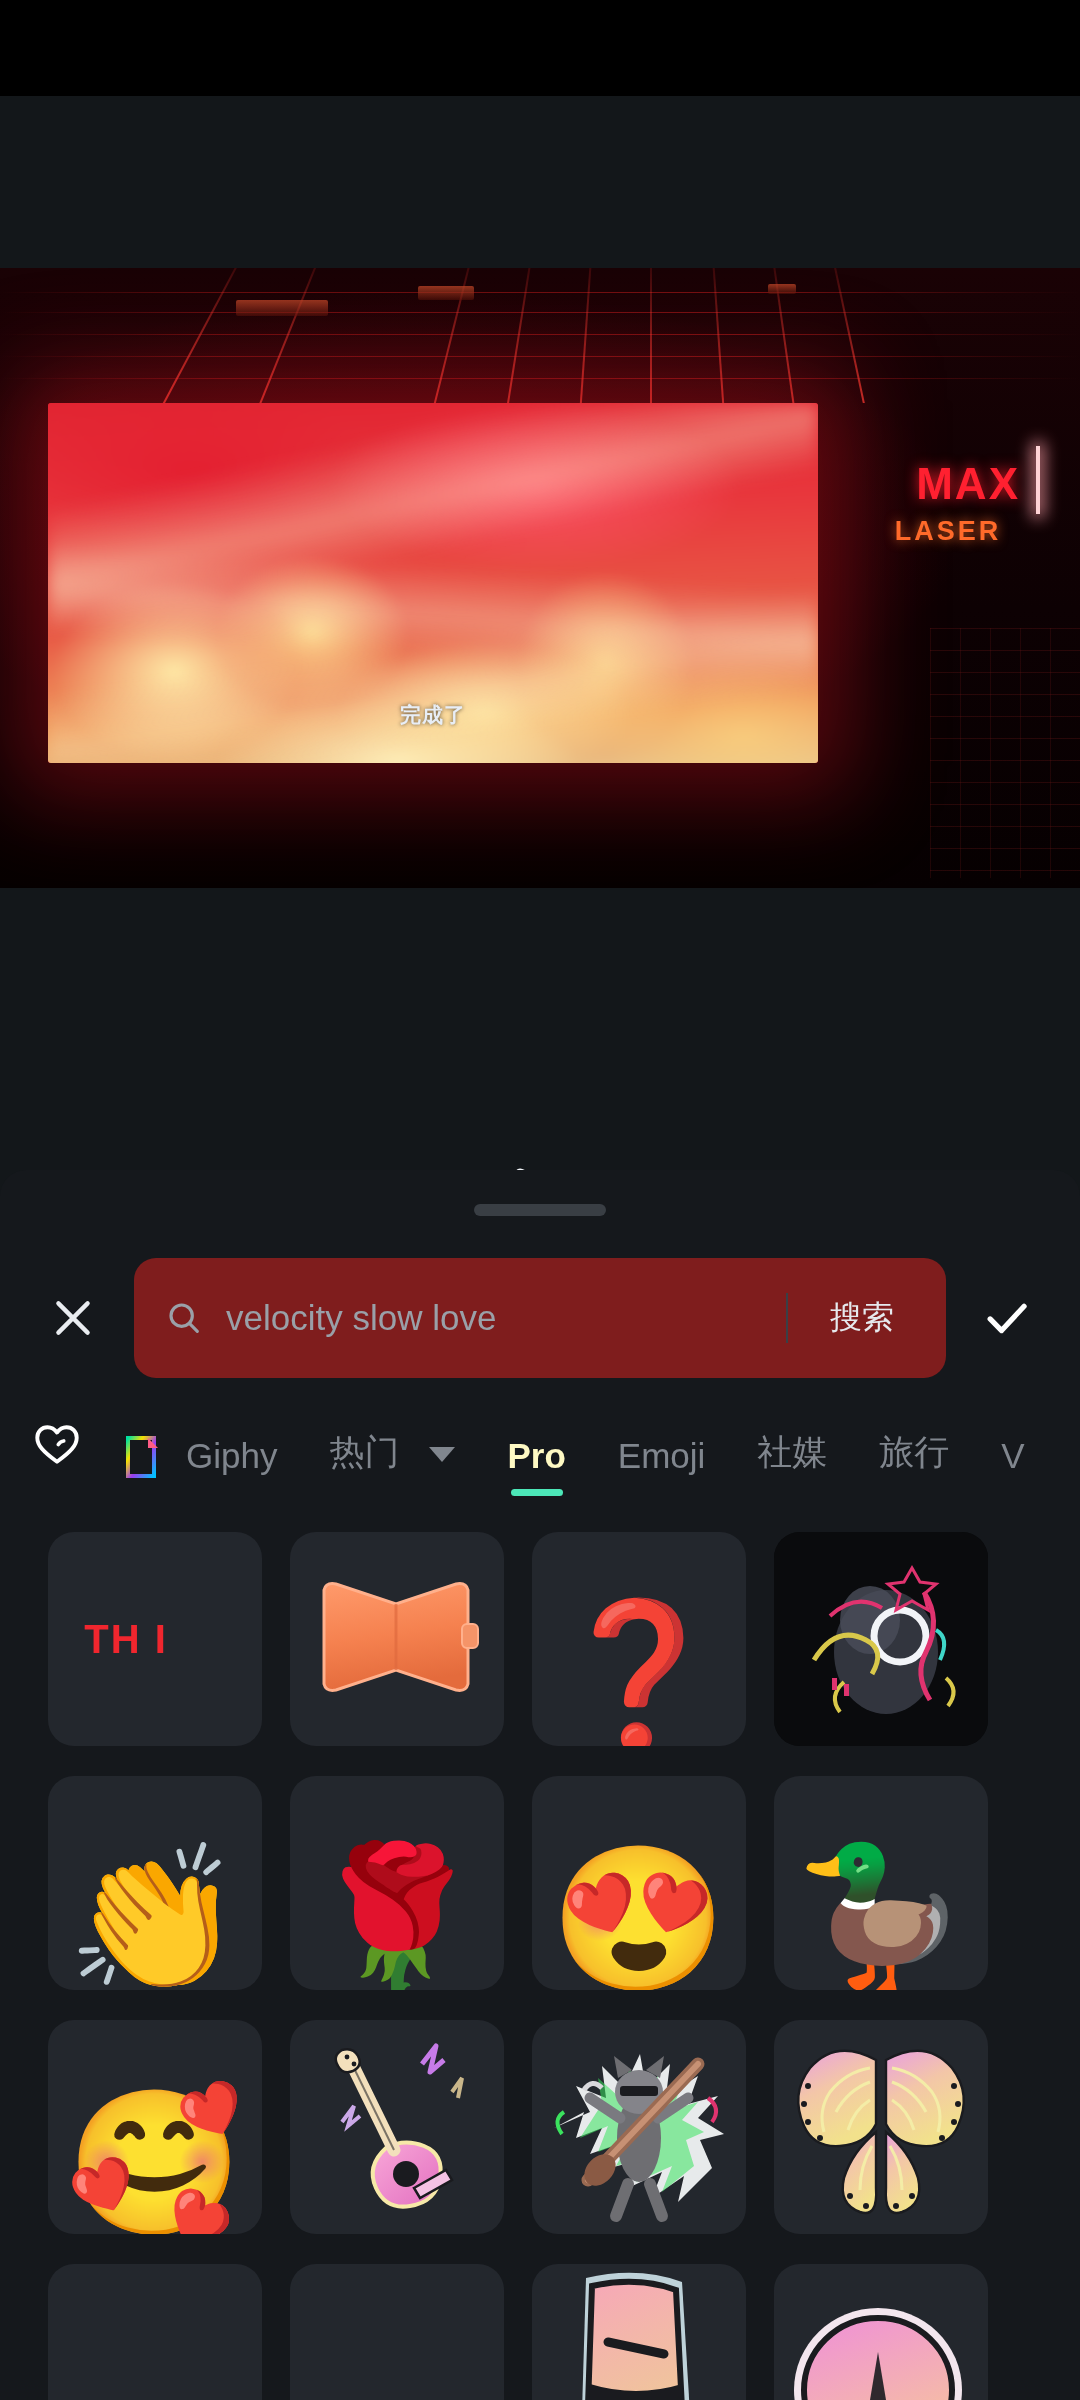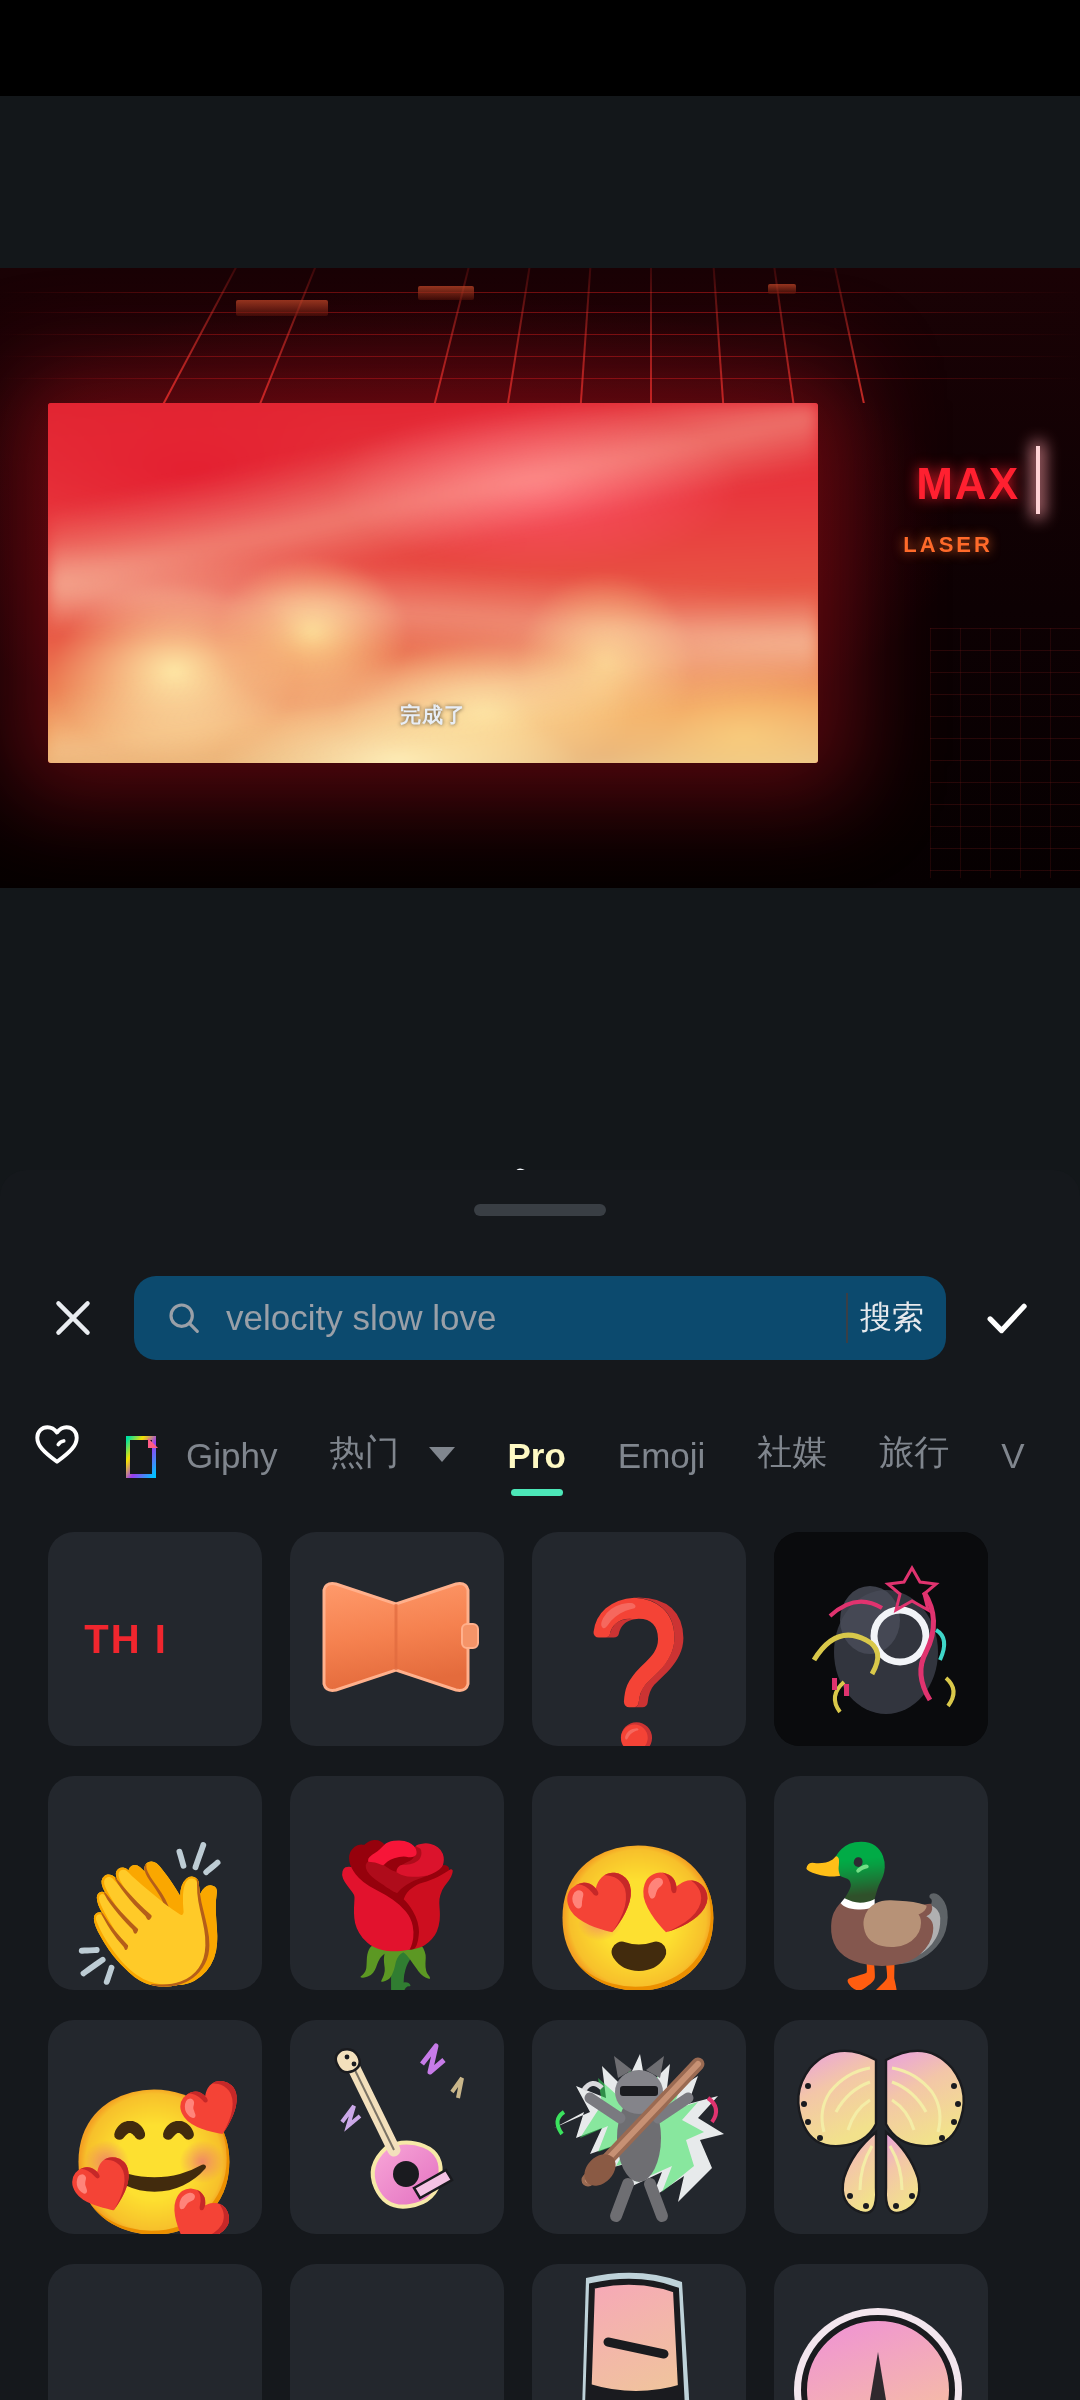--- a/index.html
+++ b/index.html
@@ -107,22 +107,22 @@
     text-align: center;
     line-height: 1.18;
   }
   .max-laser .l1 {
     color: #ff2030; font-size: 44px; font-weight: 700;
     letter-spacing: 2px;
     text-shadow: 0 0 14px rgba(255,30,45,0.9);
     margin-left: 40px;
   }
   .max-laser .l2 {
-    color: #ff6a2a; font-size: 22px; font-weight: 700;
-    letter-spacing: 3px; margin-top: 22px;
+    color: #ff6a2a; font-size: 27px; font-weight: 700;
+    letter-spacing: 3px; margin-top: 6px;
     text-shadow: 0 0 12px rgba(255,110,40,0.85);
   }
   .neon-bar {
     position: absolute; right: 40px; top: 178px;
     width: 4px; height: 68px;
     background: #ffd3d6;
     box-shadow: 0 0 16px 4px rgba(255,160,170,0.8);
   }
   .wall-grid {
     position: absolute; right: 0; top: 360px; width: 150px; height: 250px;
@@ -163,23 +163,23 @@
     padding: 0 26px;
     gap: 0;
   }
   .icon-btn {
     width: 94px; height: 94px;
     display: flex; align-items: center; justify-content: center;
     flex: 0 0 auto; cursor: pointer;
   }
   .search-box {
     flex: 1 1 auto;
-    height: 84px;
+    height: 120px;
     margin: 0 14px;
-    background: #0c4a6e;
+    background: #7f1d1d;
     border-radius: 22px;
     display: flex; align-items: center;
     padding: 0 10px 0 30px;
   }
   .search-icon { flex: 0 0 auto; display: flex; }
   .search-input {
     flex: 1 1 auto;
     background: transparent; border: none; outline: none;
     color: #9AA0A8;
     font-family: "Liberation Sans", sans-serif;
@@ -189,21 +189,21 @@
   .search-input::placeholder { color: #70767E; }
   .search-divider {
     width: 2px; height: 50px;
     background: #3A3F46;
     flex: 0 0 auto;
   }
   .search-submit {
     flex: 0 0 auto;
     color: #E6E9ED;
     font-size: 32px;
-    padding: 0 12px;
+    padding: 0 42px;
     cursor: pointer;
     white-space: nowrap;
   }
 
   
   .tab-row {
     display: flex; align-items: flex-end;
     height: 98px;
     margin-top: 24px;
     padding: 0 14px;

